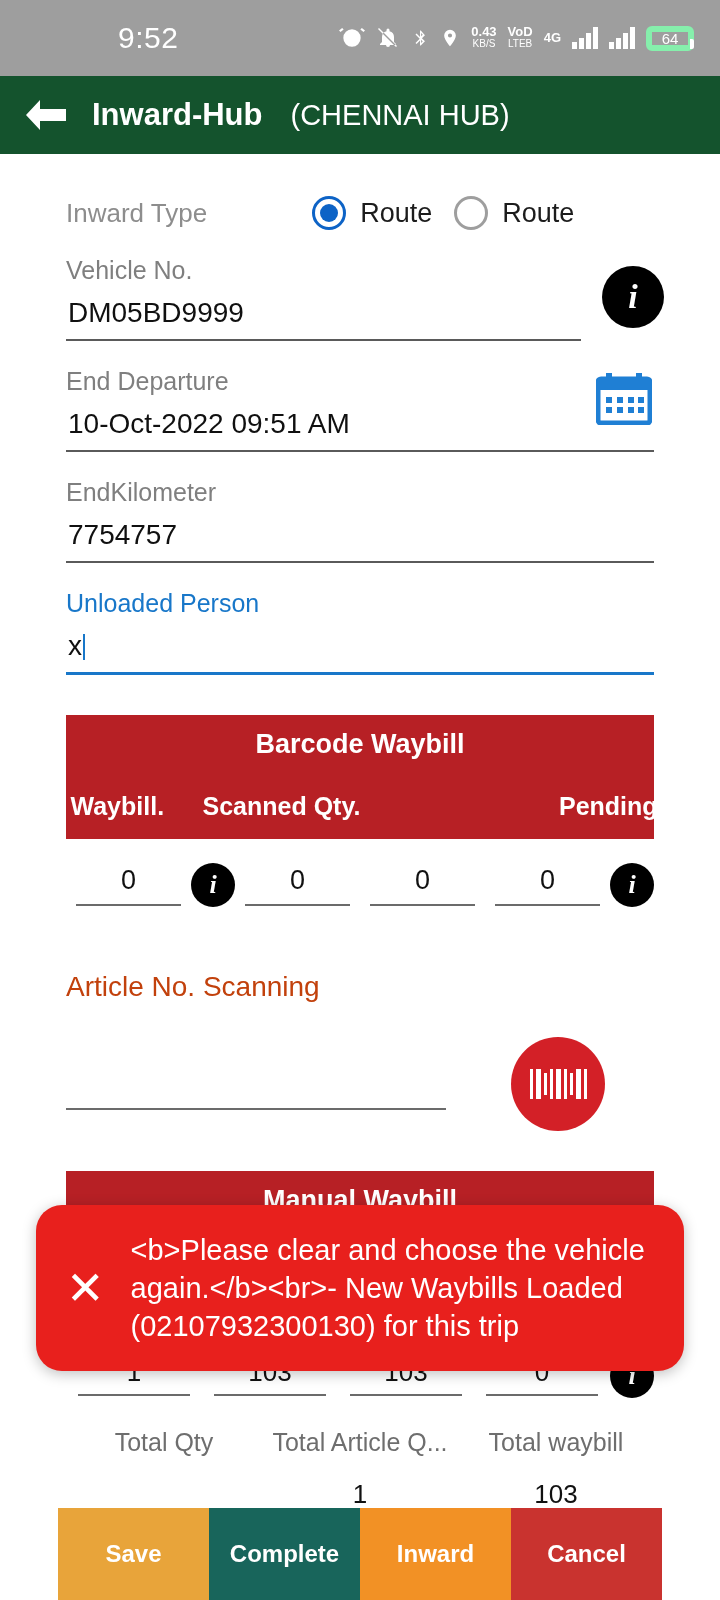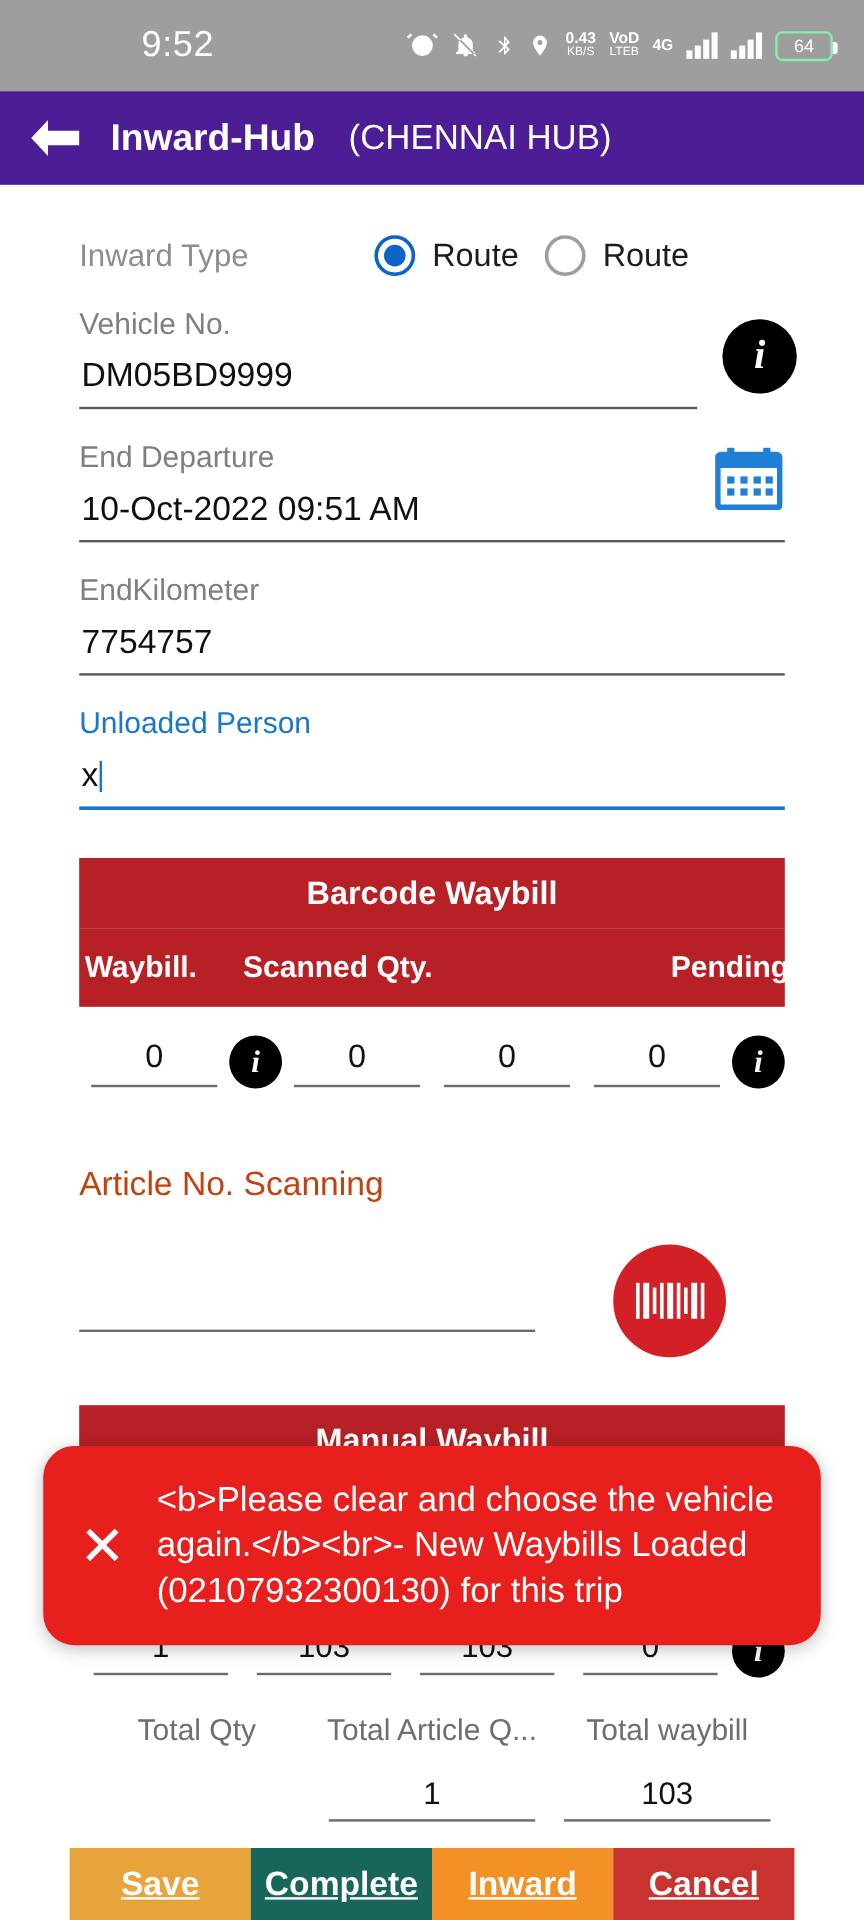--- a/index.html
+++ b/index.html
@@ -51,33 +51,33 @@
     align-items: flex-end;
     gap: 2px;
     height: 22px;
   }
   .bars i { display:block; width: 5px; background: #fff; }
   .bars i:nth-child(1){height:7px}
   .bars i:nth-child(2){height:11px}
   .bars i:nth-child(3){height:16px}
   .bars i:nth-child(4){height:22px}
   .battery {
-    width: 48px; height: 25px; border: 2px solid #86efac; border-radius: 6px;
+    width: 48px; height: 25px; border: 6px solid #86efac; border-radius: 6px;
     display:flex; align-items:center; justify-content:center;
     font-size: 15px; position: relative;
   }
   .battery:after {
     content:""; position:absolute; right:-6px; top:7px; width:4px;height:10px;
     background:#fff; border-radius:0 2px 2px 0;
   }
 
   
   .appbar {
     height: 78px;
-    background: #4c1d95;
+    background: #14532d;
     display: flex;
     align-items: center;
     padding: 0 22px;
     color: #ffffff;
   }
   .back-arrow { width: 46px; height: 34px; margin-right: 24px; }
   .app-title { font-size: 31px; font-weight: bold; }
   .app-sub { font-size: 29px; margin-left: 28px; font-weight: normal;}
 
   
@@ -208,23 +208,23 @@
 
   
   .footer {
     position: absolute;
     bottom: 0; left: 0; right: 0;
     display: flex;
     padding: 0 58px;
   }
   .fbtn {
     flex: 1;
-    height: 60px;
+    height: 92px;
     display:flex; align-items:center; justify-content:center;
-    color:#fff; font-size: 28px; font-weight: bold; text-decoration: underline;
+    color:#fff; font-size: 24px; font-weight: bold;
   }
   .fbtn.save { background:#e8a43a; }
   .fbtn.complete { background:#18655b; }
   .fbtn.cancel { background:#c9332f; }
   .fbtn.inward { background:#f29125; }
 </style>
 </head>
 <body>
 
 <div class="phone">

